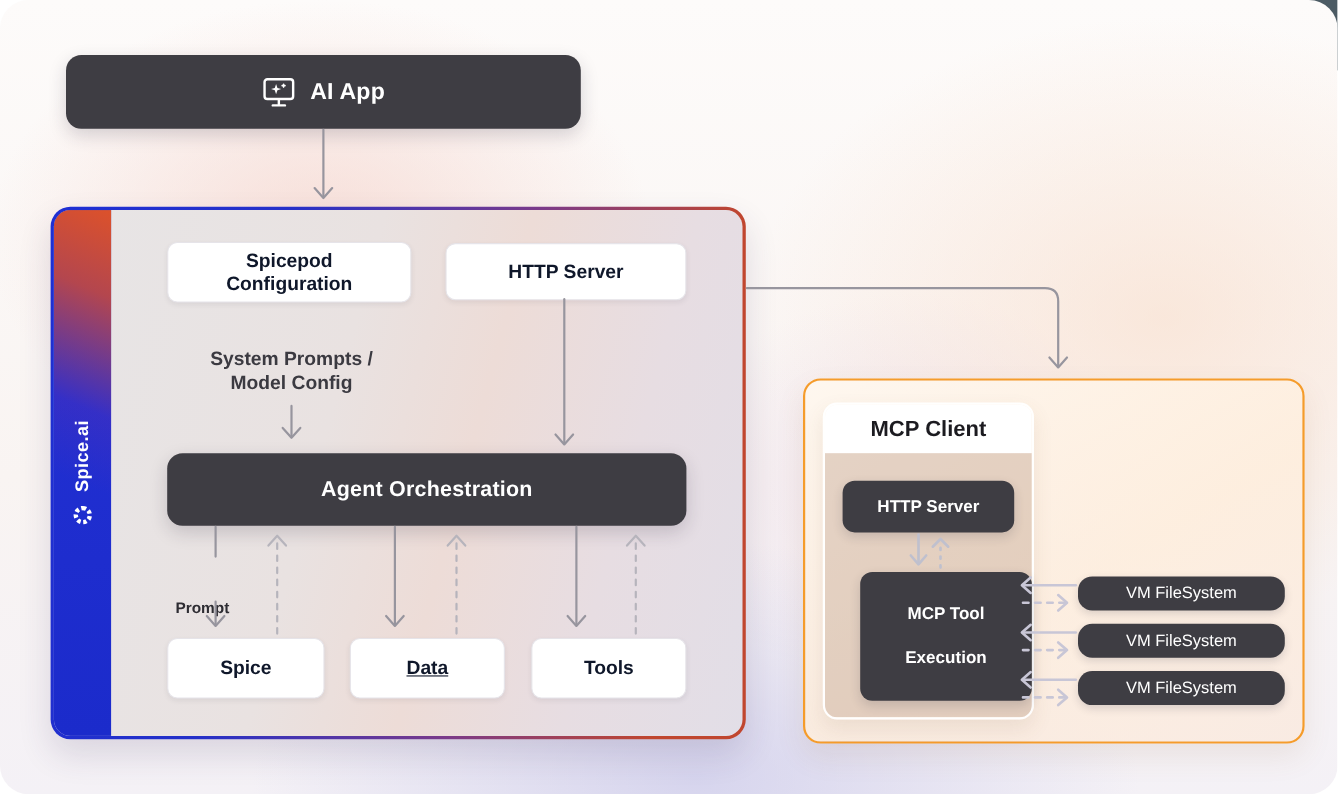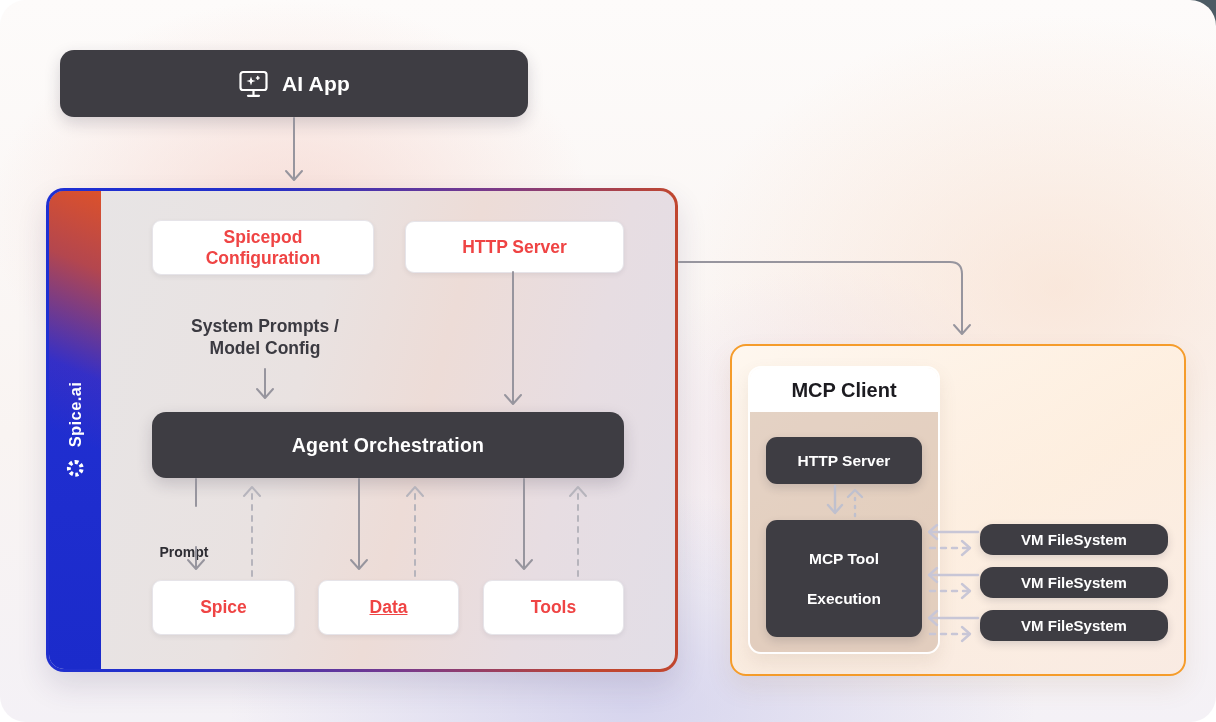--- a/index.html
+++ b/index.html
@@ -18,21 +18,21 @@
 
   .abs{position:absolute;}
 
   
   .dark-box{background:#3E3D43;color:#fff;border-radius:14px;
     display:flex;align-items:center;justify-content:center;
     box-shadow:0 6px 16px rgba(40,35,55,0.18);}
 
   
   .white-box{background:#ffffff;border:1px solid #E6E4E9;border-radius:9px;
-    color:#ef4444;display:flex;align-items:center;justify-content:center;
+    color:#0f172a;display:flex;align-items:center;justify-content:center;
     text-align:center;font-weight:700;font-size:17.5px;line-height:1.18;
     box-shadow:0 2px 5px rgba(50,45,70,0.08);}
 
   .ai-app{left:60px;top:50px;width:468px;height:67px;font-size:21px;font-weight:700;gap:13px;letter-spacing:.2px;}
 
   
   .spice-wrap{left:46px;top:188px;width:632px;height:484px;border-radius:18px;padding:3px;
     box-sizing:border-box;
     background:linear-gradient(100deg,#1E2FD3 0%,#2430c9 30%,#7a3a8a 62%,#C0462F 88%,#C0462F 100%);
     box-shadow:0 14px 30px rgba(60,45,95,0.14);}
@@ -57,23 +57,23 @@
     box-shadow:0 12px 26px rgba(150,100,50,0.10);}
 
   .mcp-card{left:748px;top:366px;width:192px;height:288px;border-radius:13px;overflow:hidden;
     border:2px solid rgba(255,255,255,0.95);box-sizing:border-box;
     box-shadow:0 8px 18px rgba(120,90,60,0.10);}
   .mcp-card-header{height:44px;background:#ffffff;display:flex;align-items:center;justify-content:center;
     color:#1C1B20;font-size:20px;font-weight:700;text-align:center;}
   .mcp-card-body{height:calc(100% - 44px);background:rgba(186,156,133,0.38);}
 
   .mcp-small-box{border-radius:11px;font-size:15.5px;font-weight:600;box-shadow:0 4px 10px rgba(40,35,55,0.16);}
-  .mcp-tool-box{flex-direction:column;line-height:40px;}
-
-  .vm-box{border-radius:13px;font-size:15px;font-weight:700;box-shadow:0 3px 8px rgba(40,35,55,0.16);}
+  .mcp-tool-box{flex-direction:column;line-height:40px;margin-left:16px;}
+
+  .vm-box{border-radius:13px;font-size:15px;font-weight:400;box-shadow:0 3px 8px rgba(40,35,55,0.16);}
 
   .arrows{position:absolute;inset:0;pointer-events:none;}
 </style>
 </head>
 <body>
 
 <div class="corner-bg"></div>
 
 <div class="canvas">
 

